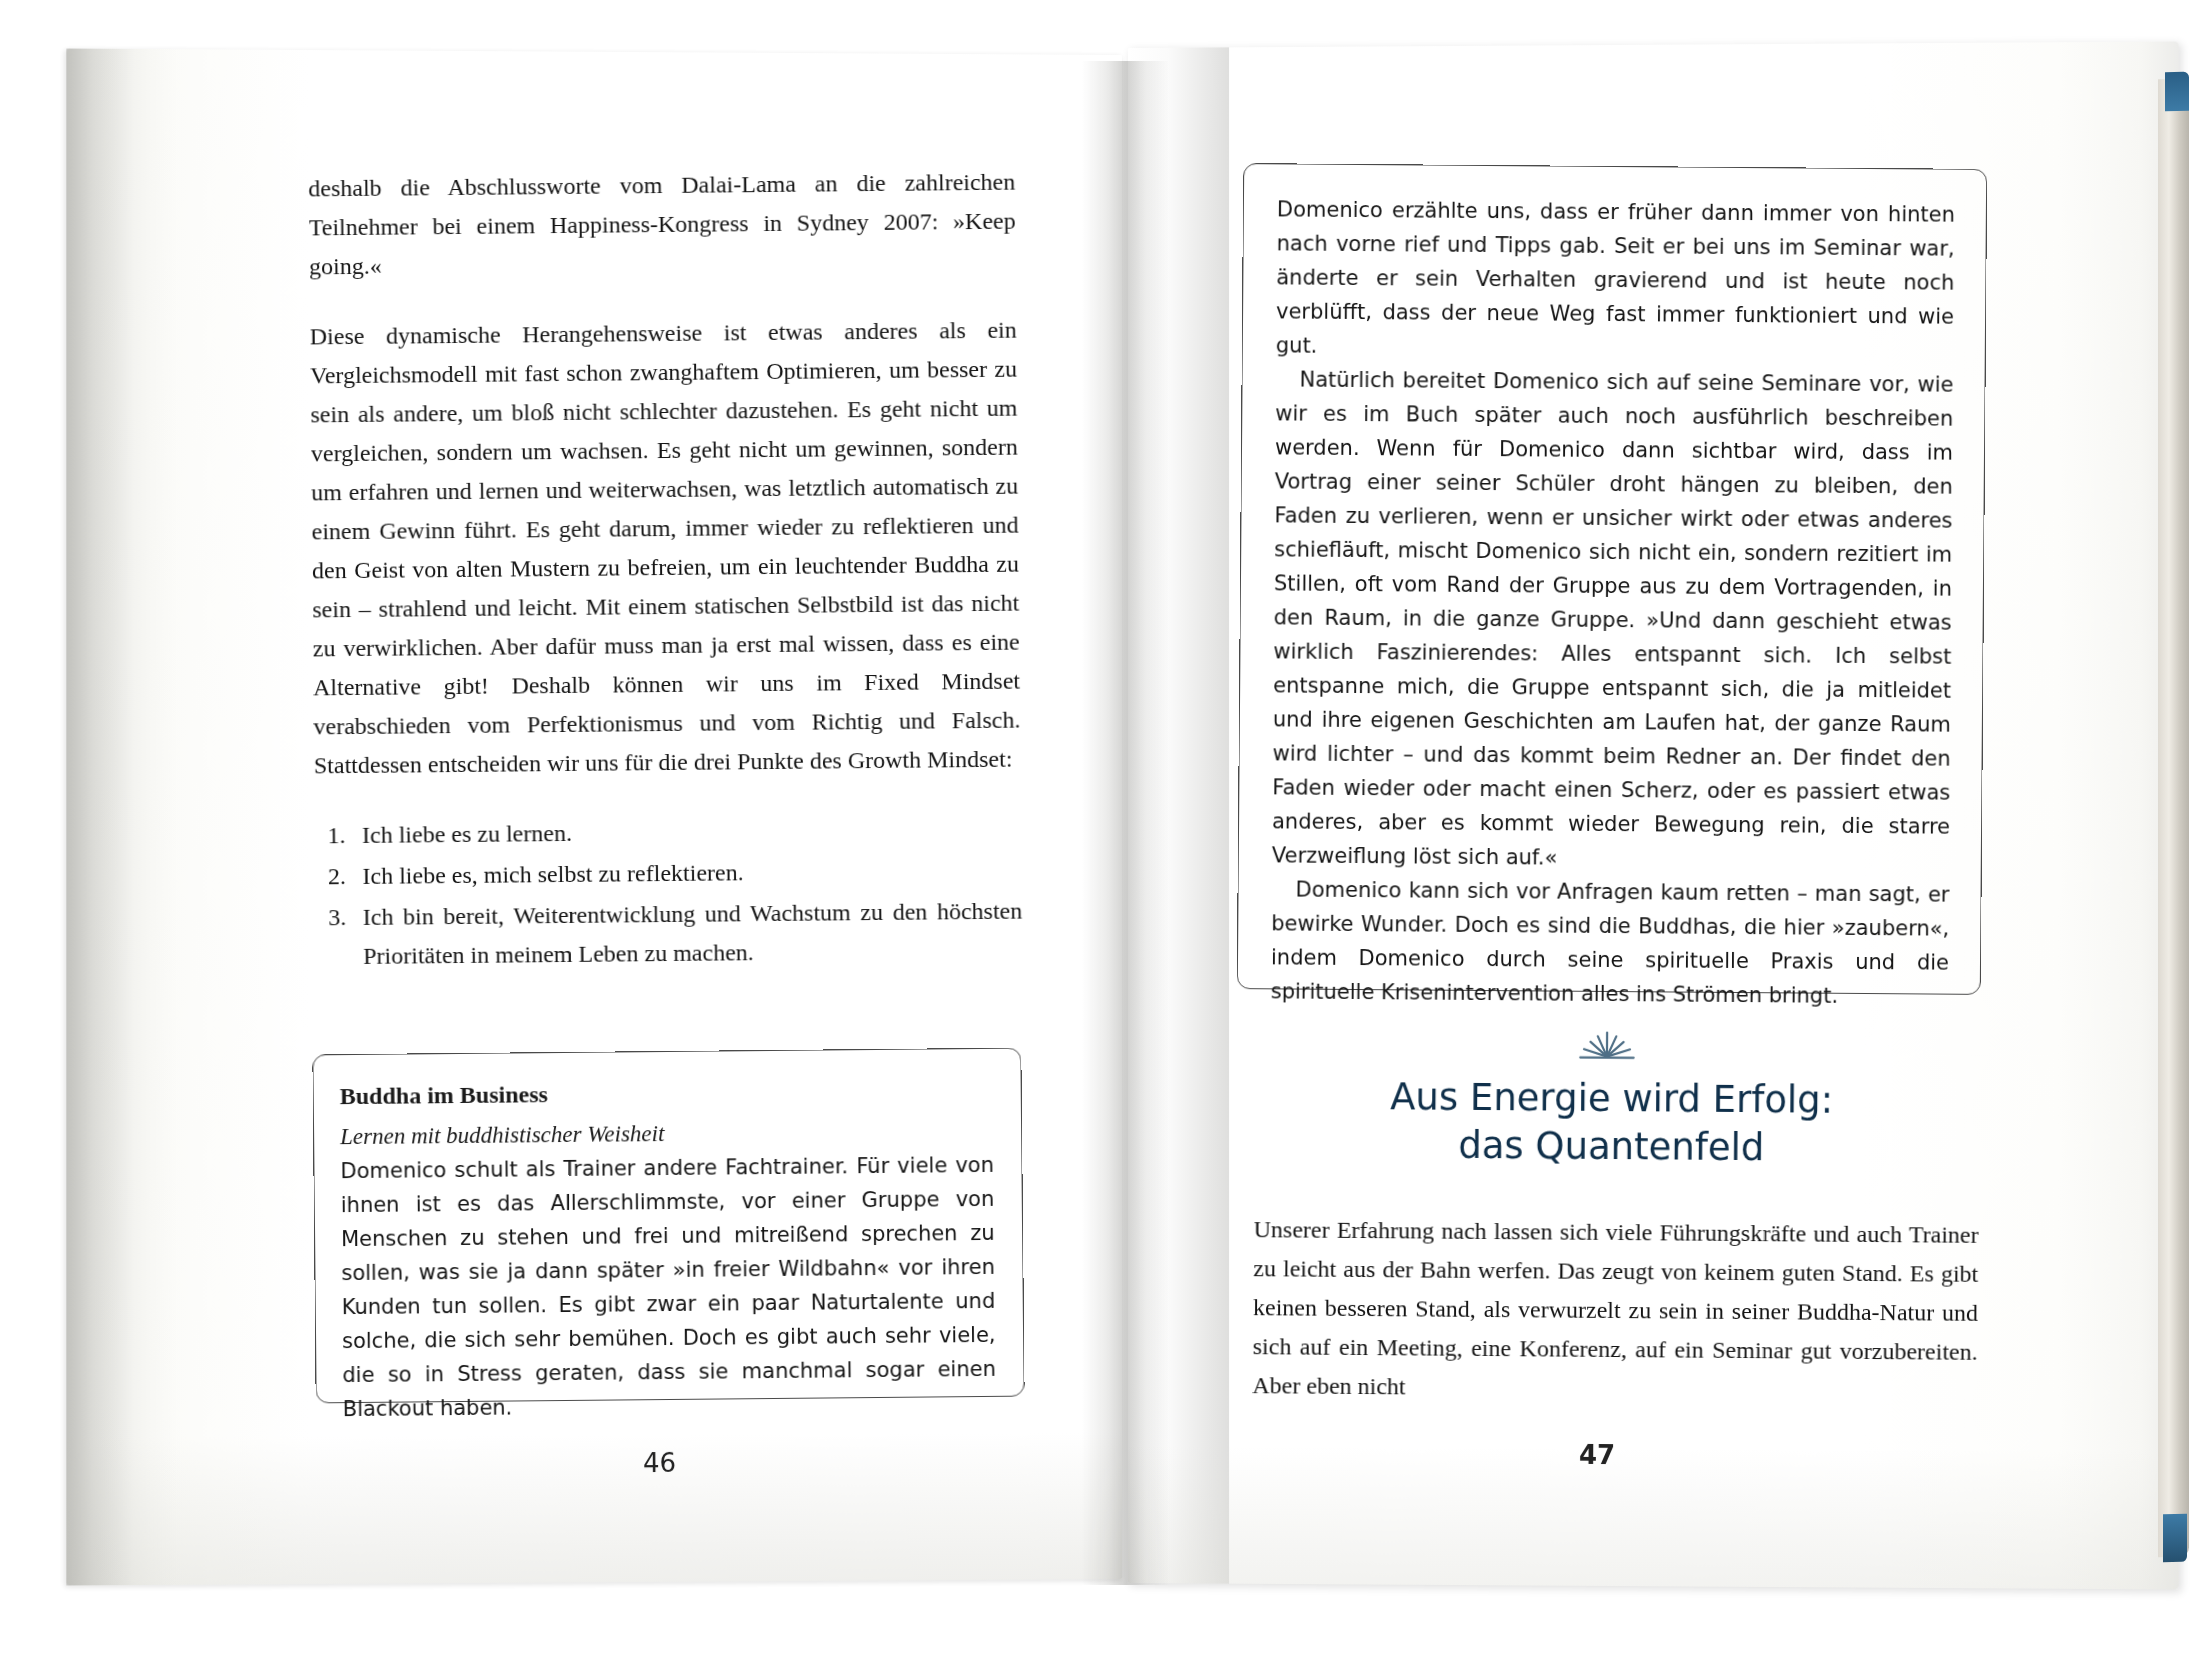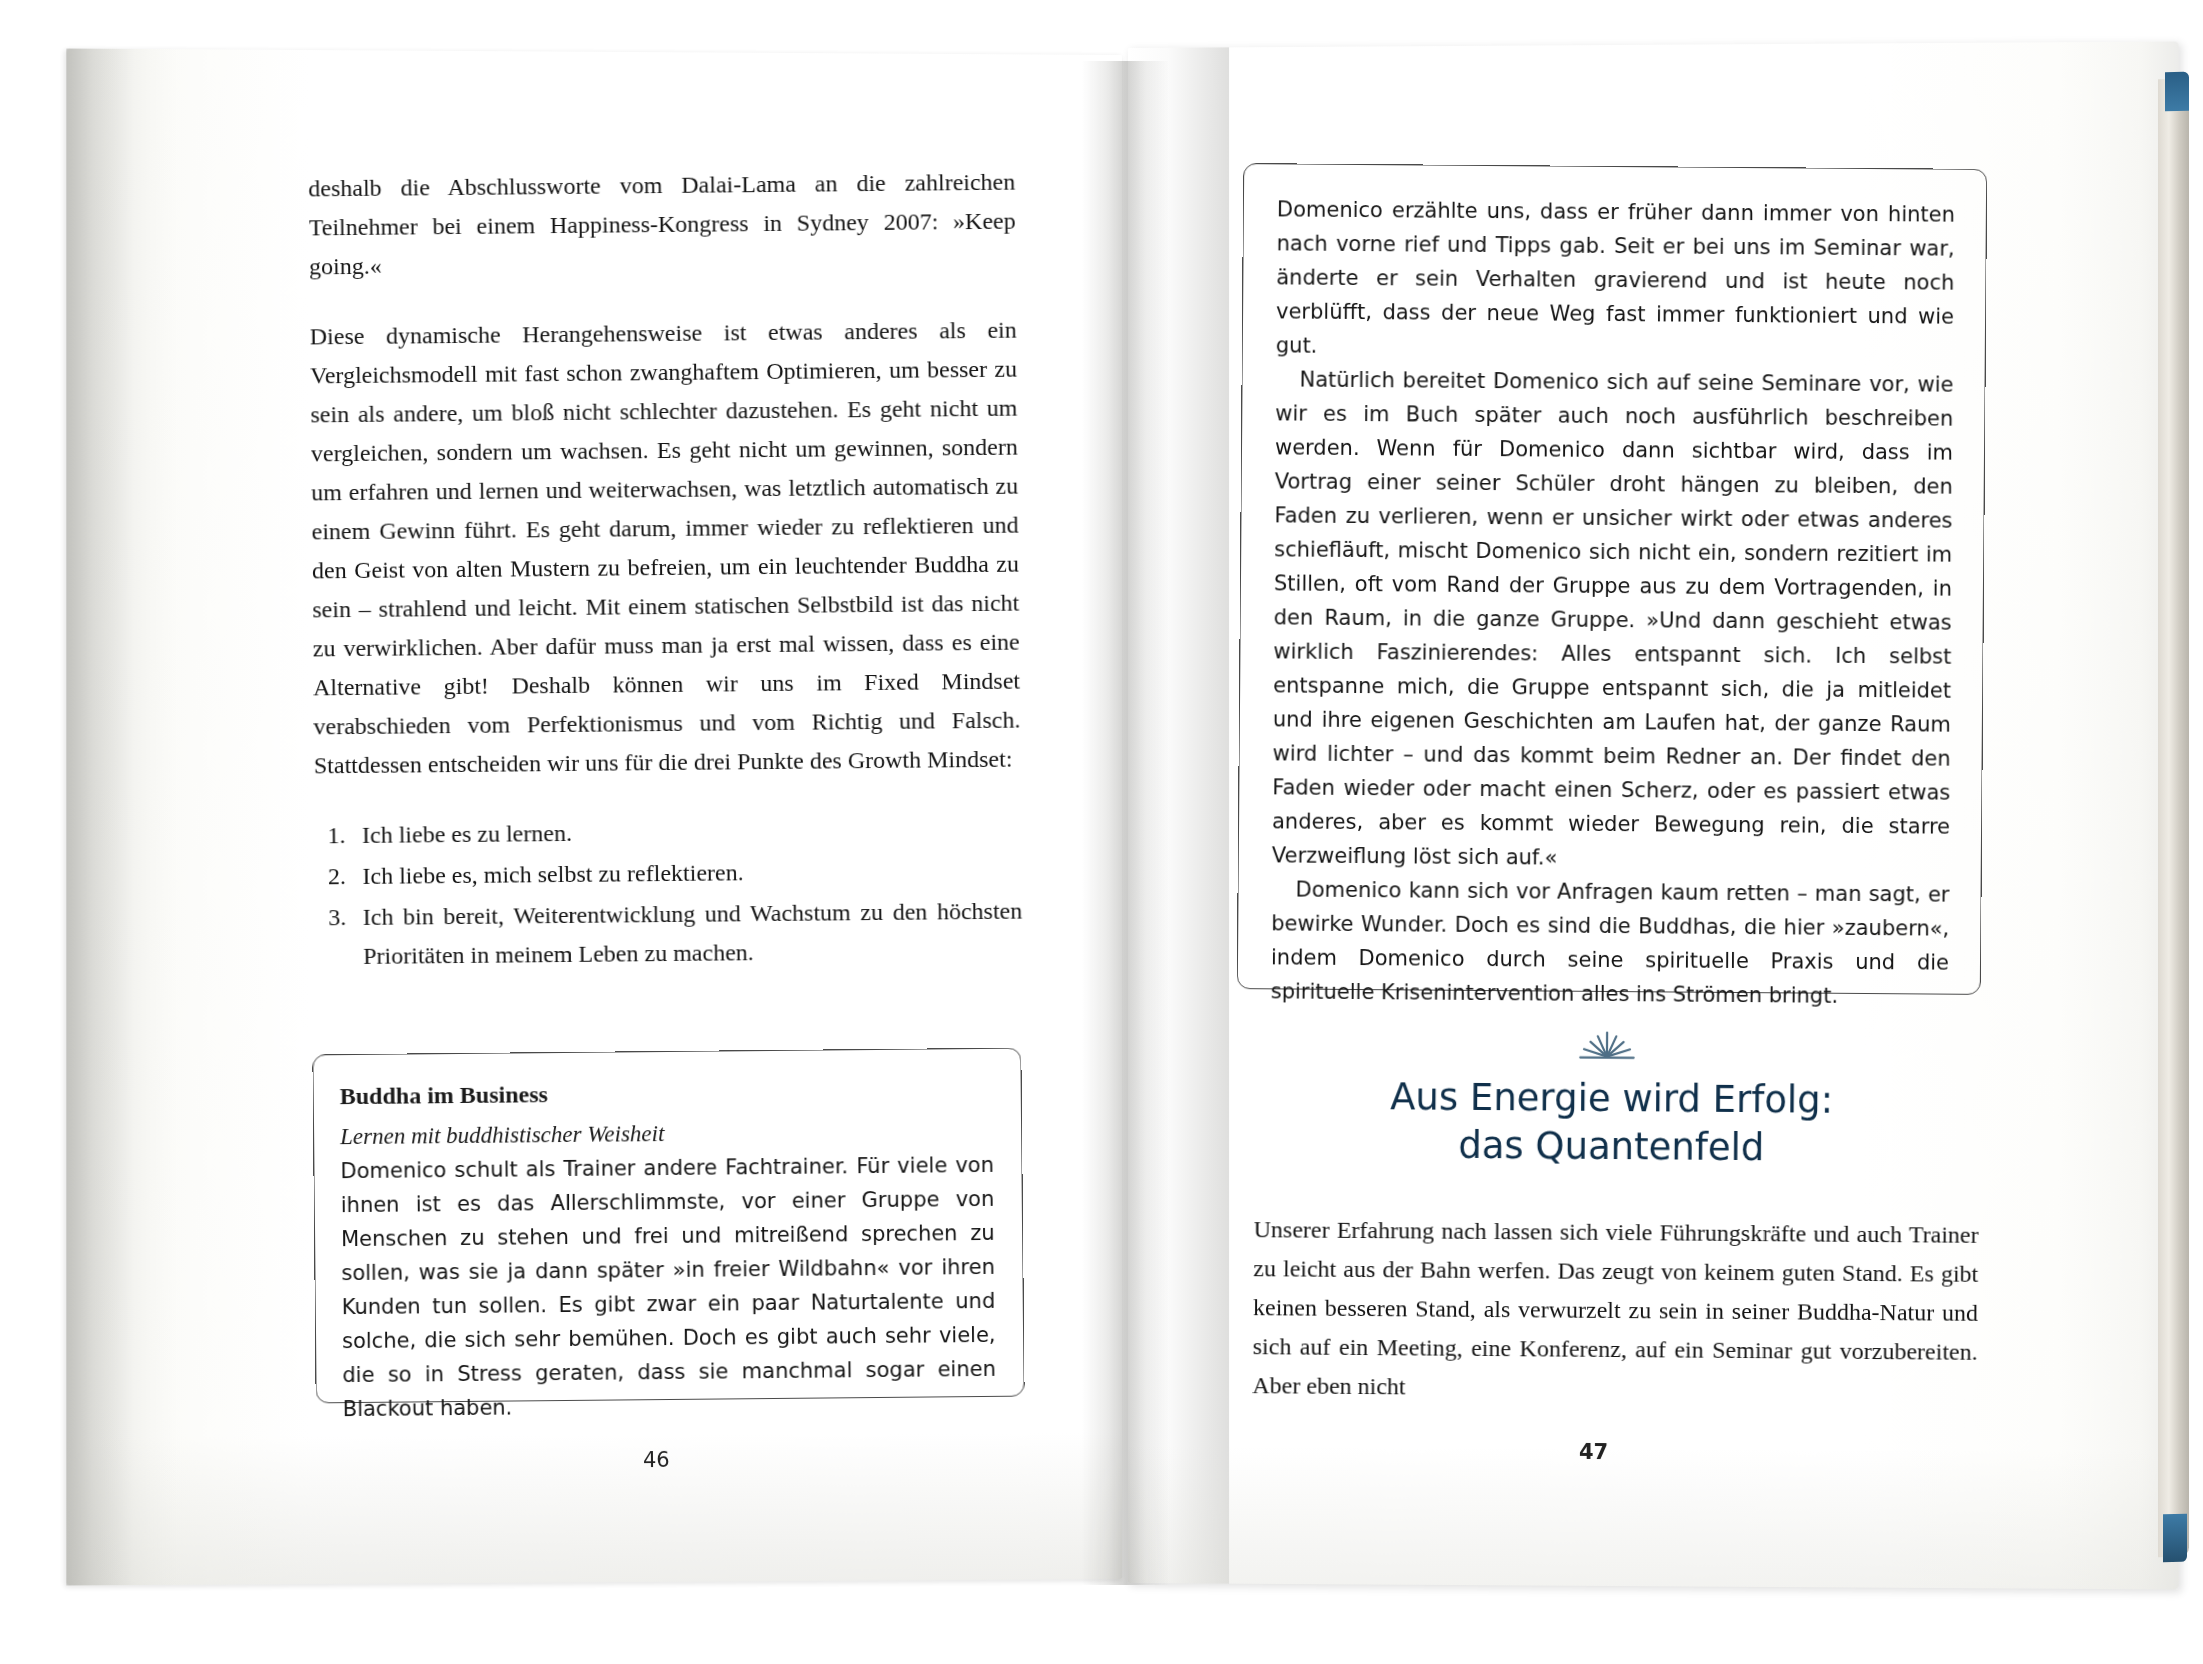--- a/index.html
+++ b/index.html
@@ -263,21 +263,21 @@
     line-height: 39px;
     text-align: justify;
     color: #141414;
     transform: rotate(0.45deg);
   }
 
   
   .folio {
     position: absolute;
     font-family: "DejaVu Sans", sans-serif;
-    font-size: 21px;
+    font-size: 26px;
     color: #222;
   }
   .folio-left {
     left: 588px;
     top: 1420px;
     transform: rotate(-0.55deg);
   }
   .folio-right {
     left: 1524px;
     top: 1412px;

